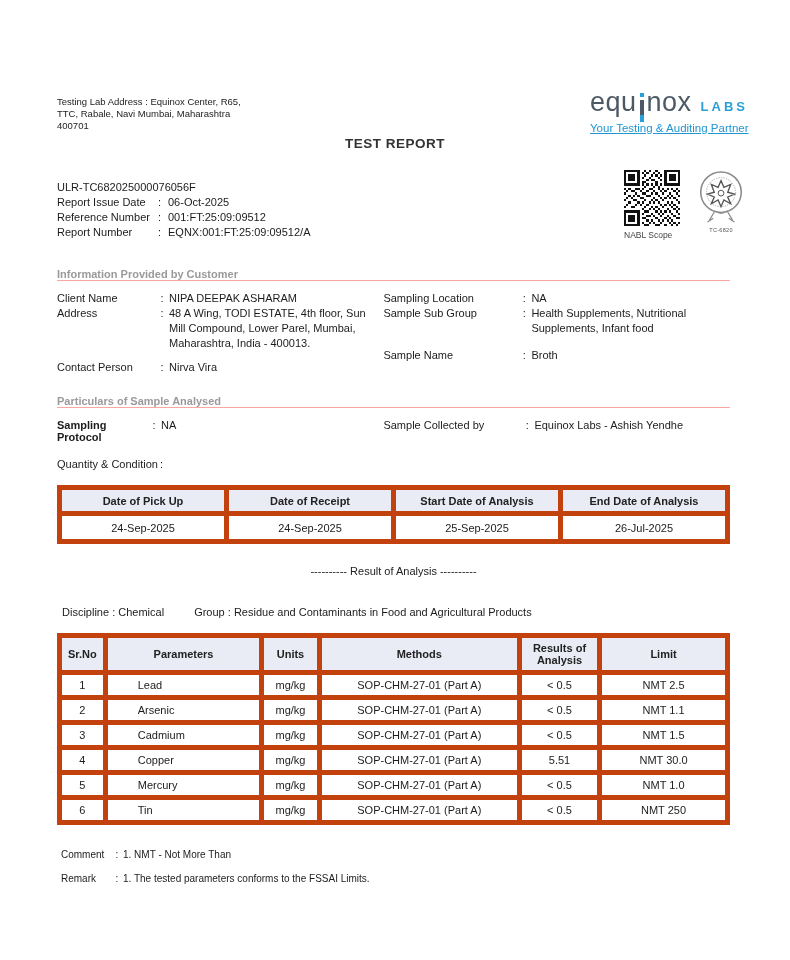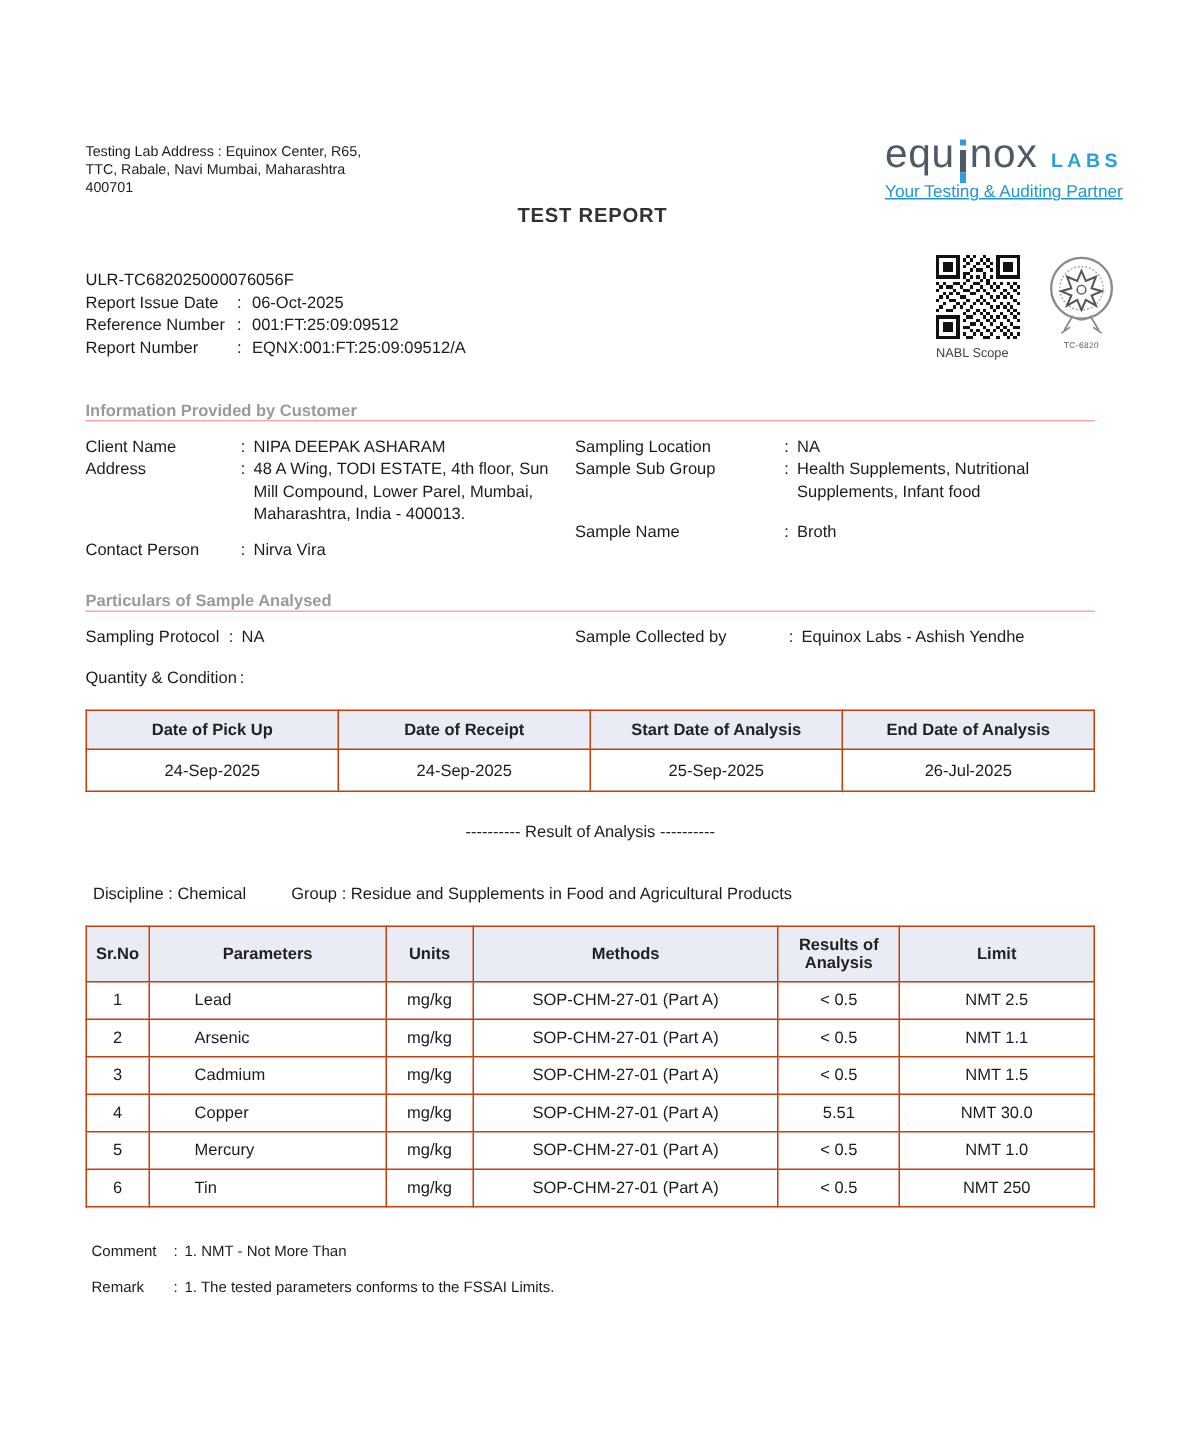--- a/index.html
+++ b/index.html
@@ -74,31 +74,31 @@
   .info-col-left .lv-value { width: 205px; }
   .info-col-right .lv-label { flex: 0 0 134px; }
   .info-col-right .lv-value { width: 205px; }
   .row-gap-sm { margin-top: 0px; }
   .row-gap-md { margin-top: 12px; }
   .row-gap-contact { margin-top: 9px; }
 
   .section-2 { margin-top: 20px; }
   .particulars-row { display: flex; margin-top: 11px; }
   .particulars-left { width: 48.5%; display: flex; }
-  .particulars-left .lv-label { flex: 0 0 90px; }
+  .particulars-left .lv-label { flex: 0 0 90px; font-weight: bold; }
   .particulars-right { width: 51.5%; display: flex; }
   .particulars-right .lv-label { flex: 0 0 137px; }
   .quantity-row { display: flex; margin-top: 15px; }
   .quantity-row .q-label { flex: 0 0 none; }
   .quantity-row .q-colon { padding: 0 4px 0 2px; }
 
   
   table { border-collapse: collapse; width: 100%; }
   .dates-table { margin-top: 15px; }
-  th, td { border: 1px solid #c2410c; font-size: 11px; }
+  th, td { border: 5px solid #c2410c; font-size: 11px; }
   th { background: #e9ecf5; font-weight: bold; color: #222; }
   .dates-table th { height: 26px; }
   .dates-table td { height: 28px; text-align: center; }
 
   .result-divider { margin-top: 21px; text-align: center; font-size: 11px; color: #222; }
 
   .discipline-row { margin-top: 29px; display: flex; padding-left: 5px; }
   .discipline-item { margin-right: 30px; }
 
   .results-table { margin-top: 15px; }
@@ -271,21 +271,21 @@
 
   <div class="discipline-row">
     <div class="discipline-item">
       <span>Discipline</span>
       <span>:</span>
       <span>Chemical</span>
     </div>
     <div class="discipline-item">
       <span>Group</span>
       <span>:</span>
-      <span>Residue and Supplements in Food and Agricultural Products</span>
+      <span>Residue and Contaminants in Food and Agricultural Products</span>
     </div>
   </div>
 
   <table class="results-table">
     <colgroup>
       <col style="width:33px">
         <col style="width:160px">
         <col style="width:58px">
       <col style="width:207px">
         <col style="width:81px">

